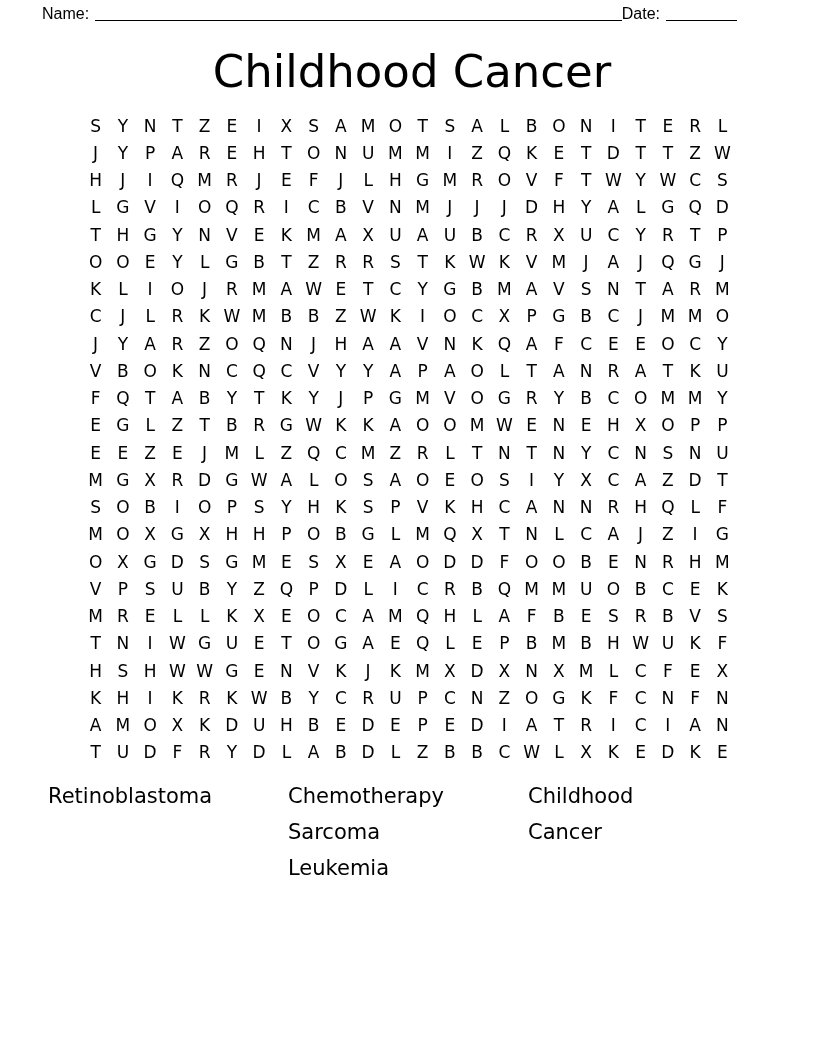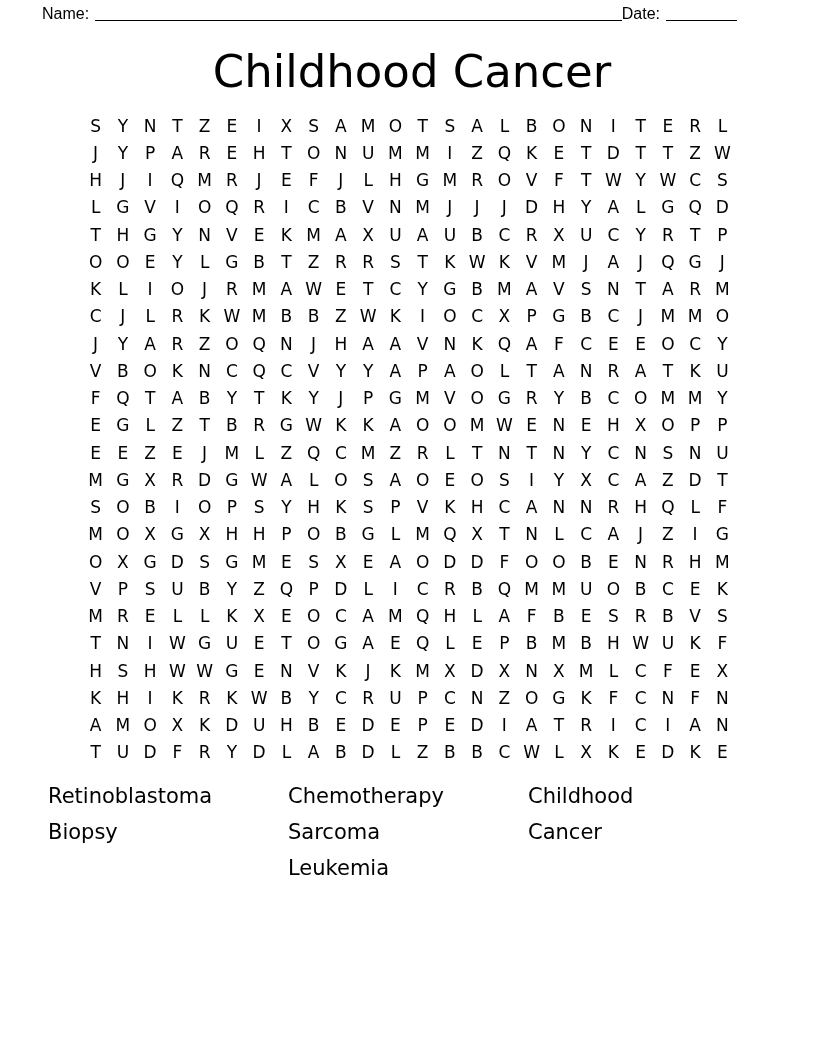--- a/index.html
+++ b/index.html
@@ -664,21 +664,20 @@
     <span class="cell">K</span>
     <span class="cell">E</span>
     <span class="cell">D</span>
     <span class="cell">K</span>
     <span class="cell">E</span>
   </div>
 
 <div class="words">
     <div class="word-col">
       <div class="word">Retinoblastoma</div>
-      <div class="word">Biopsy</div>
     </div>
     <div class="word-col">
       <div class="word">Chemotherapy</div>
       <div class="word">Sarcoma</div>
       <div class="word">Leukemia</div>
     </div>
     <div class="word-col">
       <div class="word">Childhood</div>
       <div class="word">Cancer</div>
     </div>

